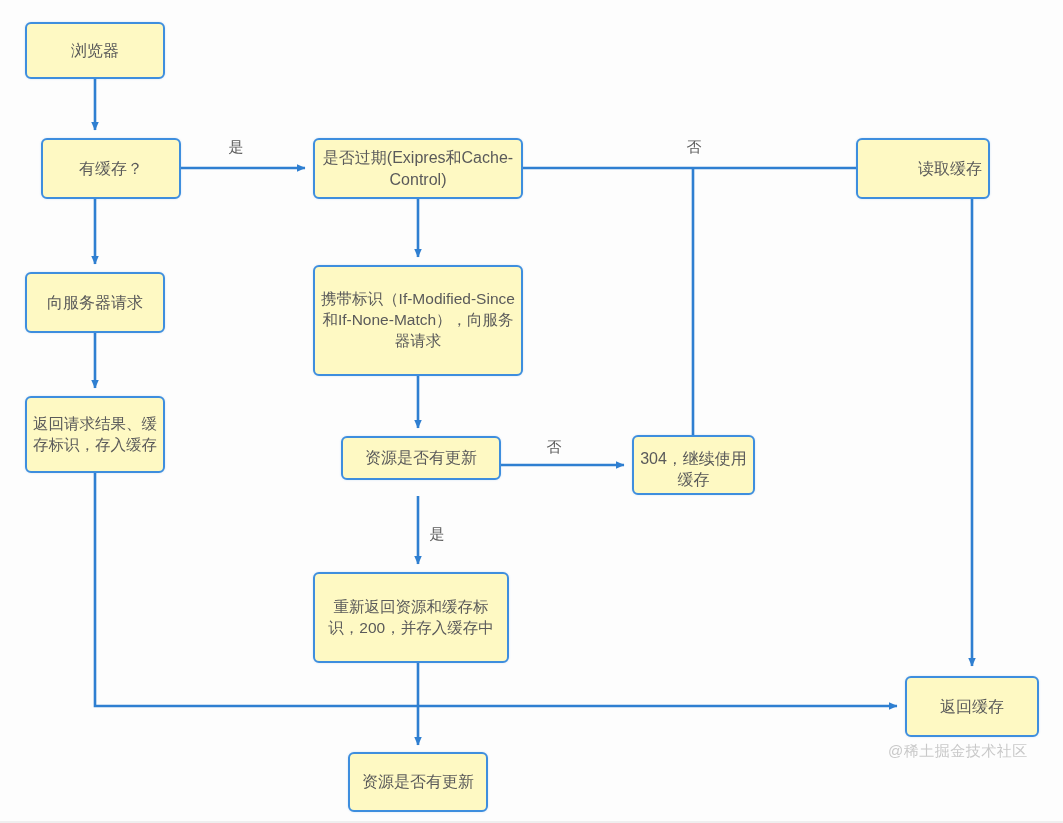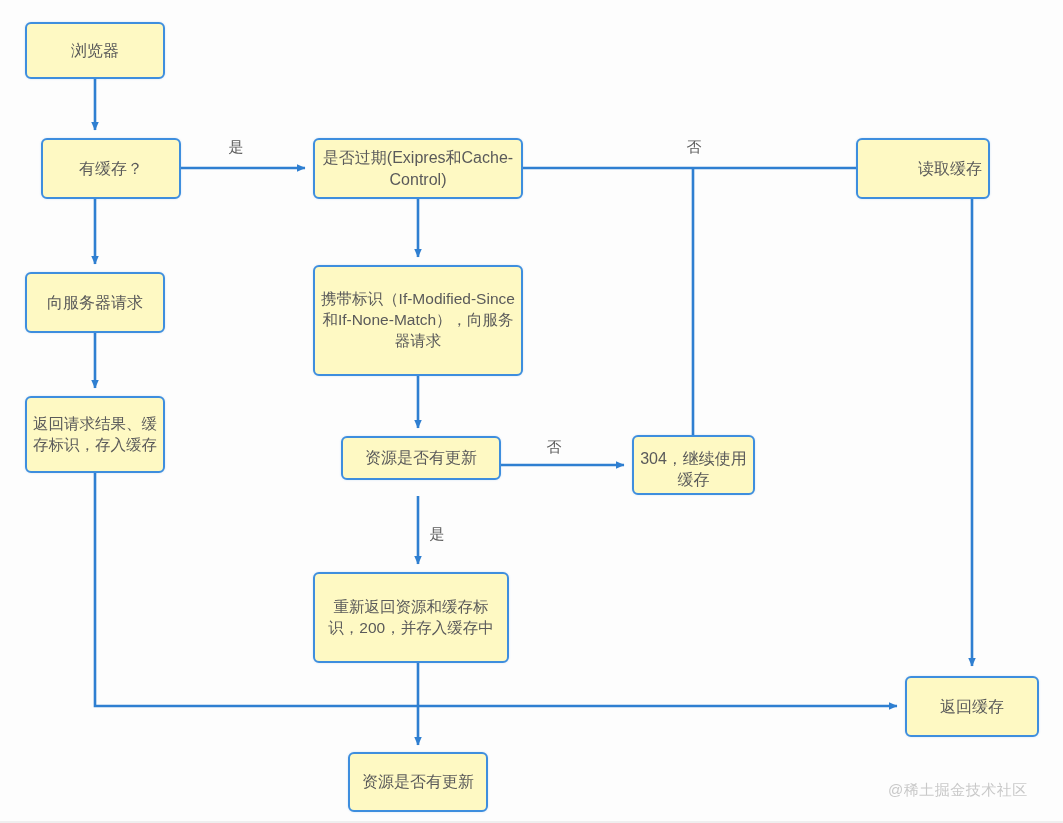--- a/index.html
+++ b/index.html
@@ -157,17 +157,17 @@
   </div>
 
   <div class="edge-label" style="left:236px; top:146px;">是</div>
 
   <div class="edge-label" style="left:694px; top:146px;">否</div>
 
   <div class="edge-label" style="left:554px; top:446px;">否</div>
 
   <div class="edge-label" style="left:437px; top:533px;">是</div>
 
-  <div class="watermark" style="left:888px; top:781px;">@稀土掘金技术社区</div>
+  <div class="watermark" style="left:888px; top:742px;">@稀土掘金技术社区</div>
 
   <div class="bottom-rule"></div>
 
 </div>
 
 </body></html>

